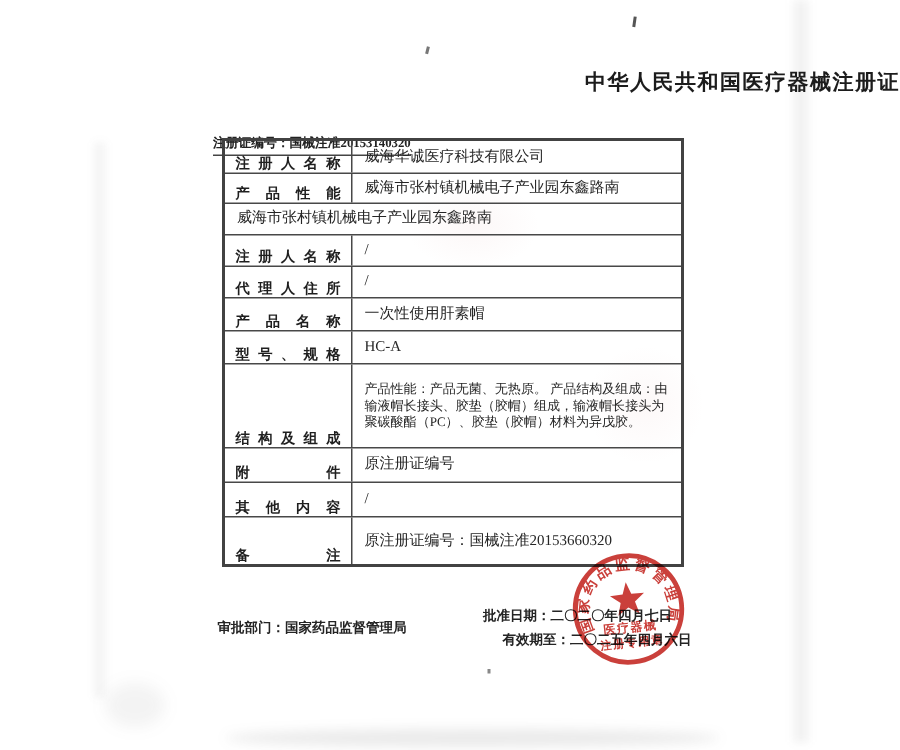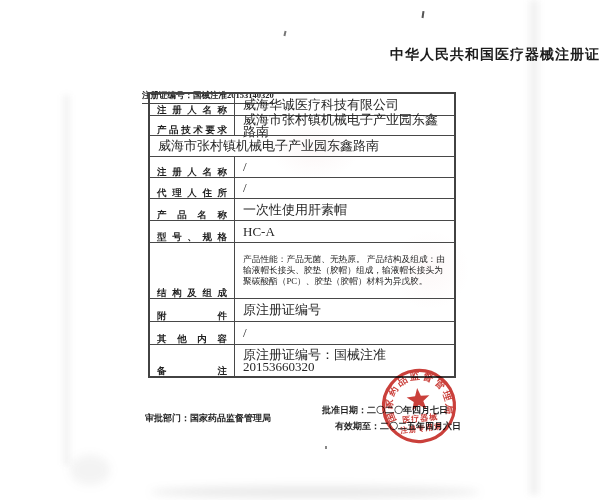--- a/index.html
+++ b/index.html
@@ -52,21 +52,21 @@
     padding:0 7px;box-sizing:content-box;
   }
   .label-cell > span{
     width:100%;font-weight:bold;font-size:9.5px;color:#1f1f1f;
     text-align:justify;text-align-last:justify;line-height:1.1;
   }
   .value-cell{
     flex:1;display:flex;align-items:center;
     padding:2px 4px 2px 8px;min-width:0;
   }
-  .value-cell > span{width:100%;font-size:13px;line-height:11.5px;color:#262626;}
+  .value-cell > span{width:100%;font-size:10px;line-height:11.5px;color:#262626;}
   .value-small > span{font-size:8.7px;line-height:11px;}
 
   .footer-text{position:absolute;font-size:9px;font-weight:bold;color:#242424;}
   #approval-dept{left:145px;top:412px;}
   #approval-date{left:322px;top:404px;}
   #valid-until{left:335px;top:420px;}
 
   #seal{
     position:absolute;left:380px;top:367px;width:78px;height:78px;
     opacity:0.88;mix-blend-mode:multiply;transform:rotate(-6deg);
@@ -95,21 +95,21 @@
     <div class="row r-h21">
       <div class="label-cell">
           <span>注册人名称</span>
         </div>
       <div class="value-cell">
           <span>威海华诚医疗科技有限公司</span>
         </div>
     </div>
     <div class="row r-h20">
       <div class="label-cell">
-          <span>产品技术要求</span>
+          <span>产品性能</span>
         </div>
       <div class="value-cell">
           <span>威海市张村镇机械电子产业园东鑫路南</span>
         </div>
     </div>
     <div class="row r-h21">
       <div class="value-cell">
           <span>威海市张村镇机械电子产业园东鑫路南</span>
         </div>
     </div>

